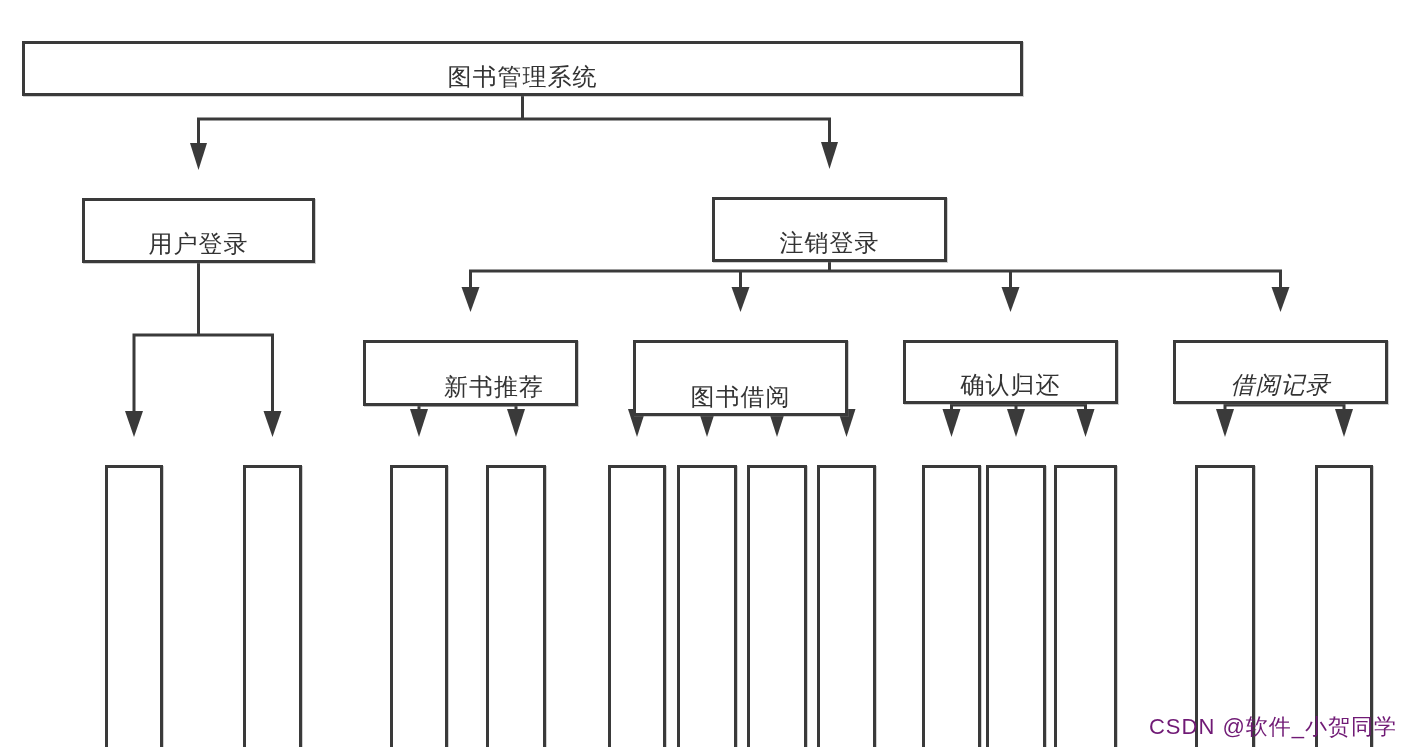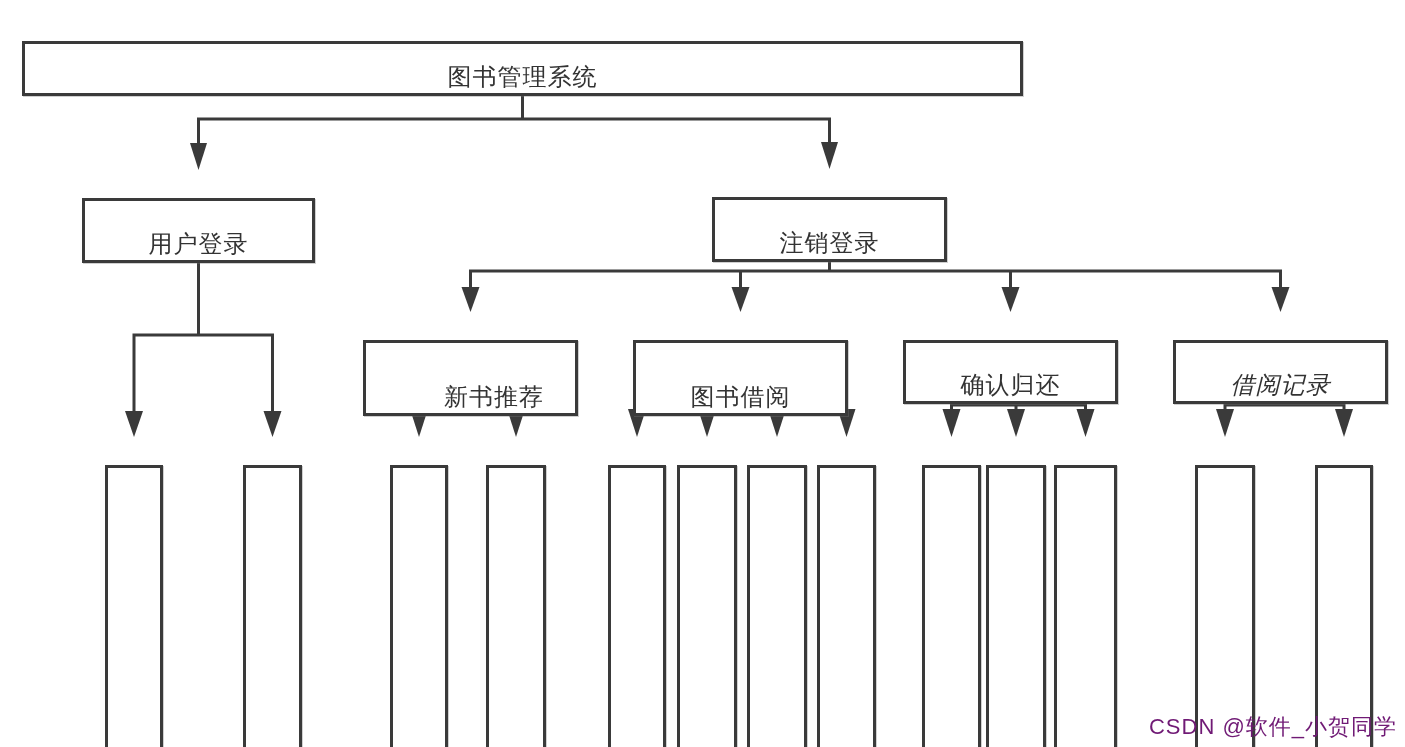--- a/index.html
+++ b/index.html
@@ -93,21 +93,21 @@
     <span class="lbl">图书管理系统</span>
   </div>
 
   <div class="node" style="left:82px;top:170px;width:233px;height:65px;">
     <span class="lbl">用户登录</span>
   </div>
   <div class="node" style="left:712px;top:169px;width:235px;height:65px;">
     <span class="lbl">注销登录</span>
   </div>
 
-  <div class="node" style="left:363px;top:312px;width:215px;height:76px;padding-left:47px;">
+  <div class="node" style="left:363px;top:312px;width:215px;height:66px;padding-left:47px;">
     <span class="lbl">新书推荐</span>
   </div>
   <div class="node" style="left:633px;top:312px;width:215px;height:76px;">
     <span class="lbl">图书借阅</span>
   </div>
   <div class="node" style="left:903px;top:312px;width:215px;height:64px;">
     <span class="lbl">确认归还</span>
   </div>
   <div class="node" style="left:1173px;top:312px;width:215px;height:64px;font-style:italic;">
     <span class="lbl">借阅记录</span>

